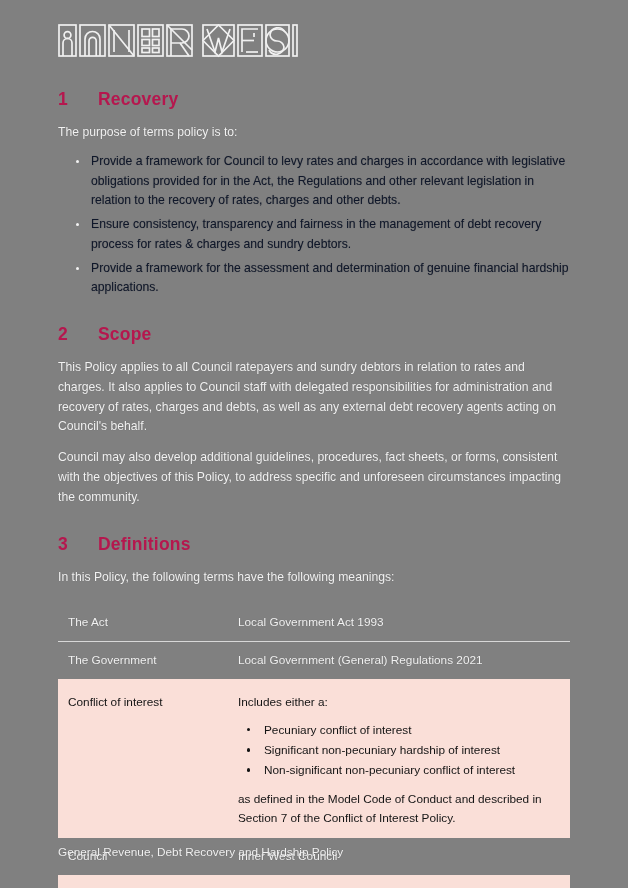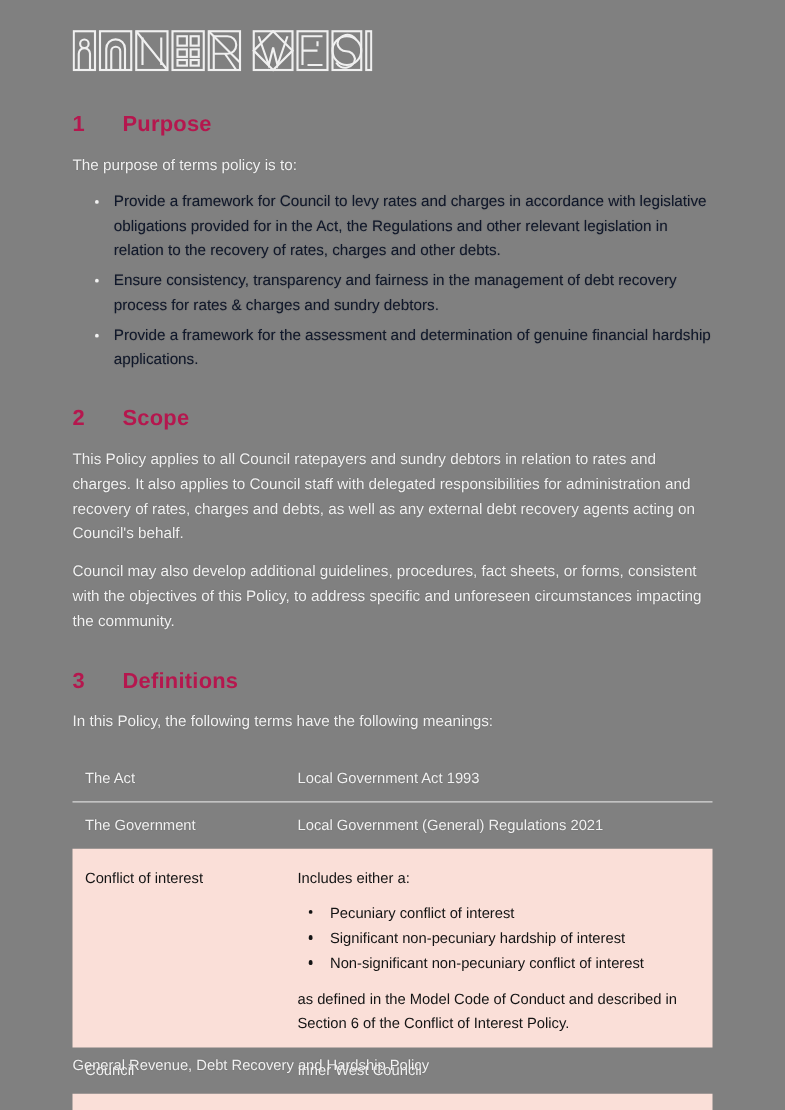--- a/index.html
+++ b/index.html
@@ -198,21 +198,21 @@
         <path d="M227 8 a8 8 0 0 0 -15 3 a7 7 0 0 0 7 6 a7 7 0 0 1 7 6 a8 8 0 0 1 -15 3"></path>
         <circle cx="219.5" cy="16.5" r="11.5"></circle>
 
         <rect x="235" y="1" width="4" height="31"></rect>
       </g>
     </svg>
   </div>
 
   <h2 class="section-heading h-purpose">
     <span class="num">1</span>
-    <span class="title">Purpose</span>
+    <span class="title">Recovery</span>
   </h2>
   <p class="body-text lead">The purpose of terms policy is to:</p>
   <ul class="bullets">
     <li>Provide a framework for Council to levy rates and charges in accordance with legislative obligations provided for in the Act, the Regulations and other relevant legislation in relation to the recovery of rates, charges and other debts.</li>
     <li>Ensure consistency, transparency and fairness in the management of debt recovery process for rates &amp; charges and sundry debtors.</li>
     <li>Provide a framework for the assessment and determination of genuine financial hardship applications.</li>
   </ul>
 
   <h2 class="section-heading h-scope">
     <span class="num">2</span>
@@ -239,21 +239,21 @@
       </tr>
       <tr class="hl">
         <td class="term">Conflict of interest</td>
         <td>
           <p class="cell-para">Includes either a:</p>
           <ul class="inner-bullets">
             <li>Pecuniary conflict of interest</li>
             <li>Significant non-pecuniary hardship of interest</li>
             <li>Non-significant non-pecuniary conflict of interest</li>
           </ul>
-          <p class="cell-para">as defined in the Model Code of Conduct and described in Section 6 of the Conflict of Interest Policy.</p>
+          <p class="cell-para">as defined in the Model Code of Conduct and described in Section 7 of the Conflict of Interest Policy.</p>
         </td>
       </tr>
       <tr>
         <td class="term">Council</td>
         <td>Inner West Council</td>
       </tr>
       <tr class="hl">
         <td class="term">Ratepayer</td>
         <td>The person, persons or entity responsible for payment of the rates and / or charges levied on a property.</td>
       </tr>

